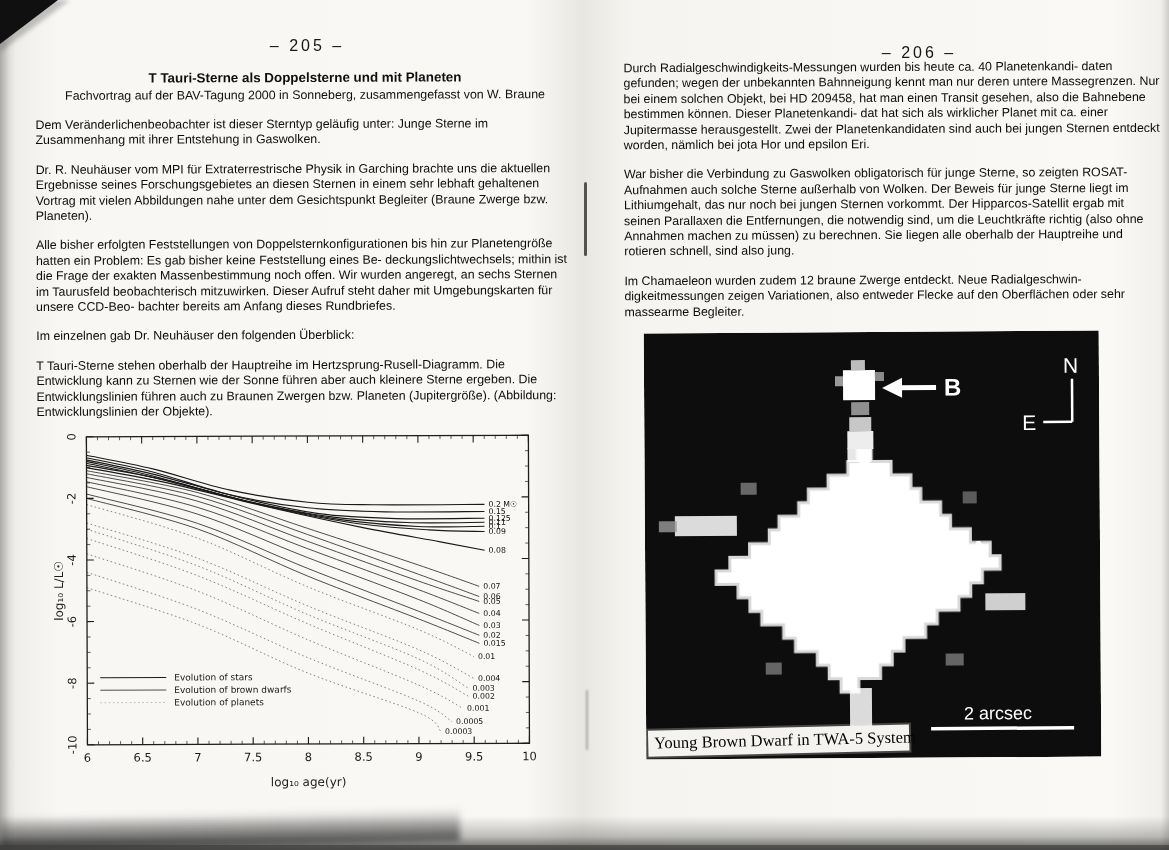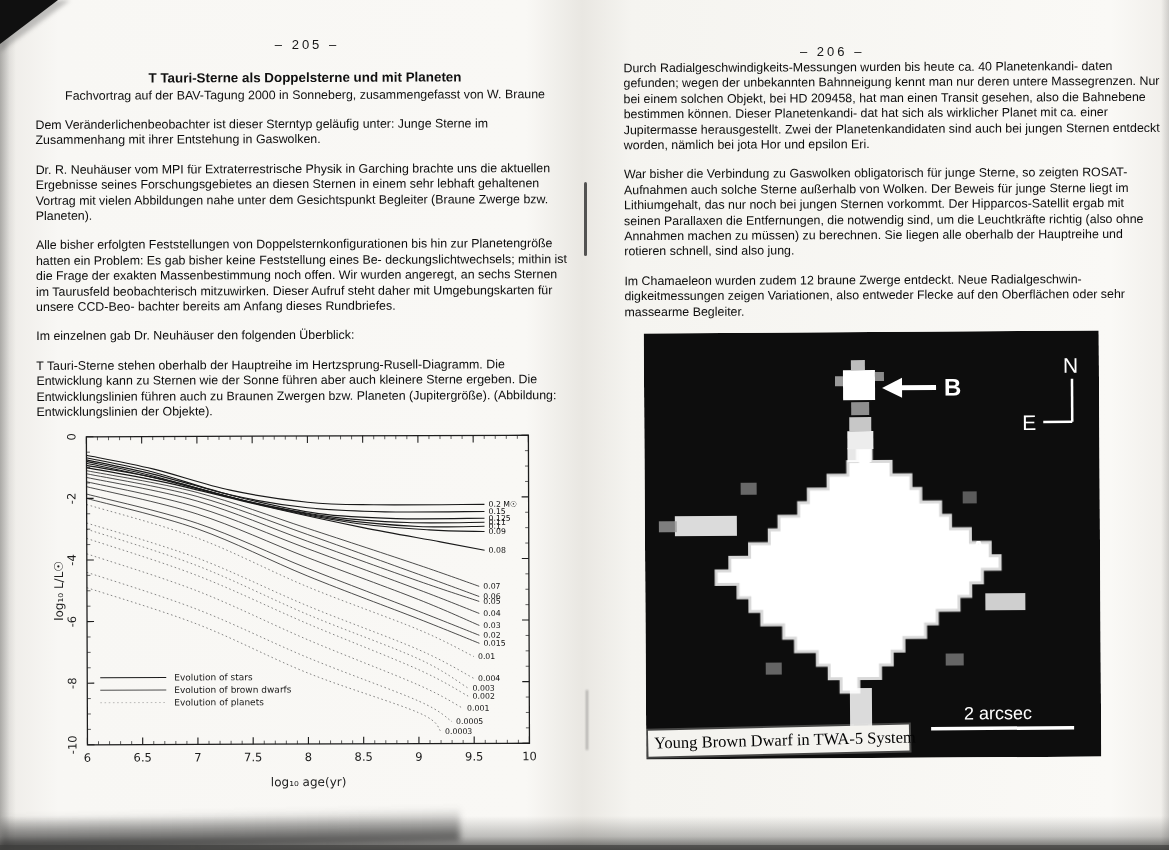--- a/index.html
+++ b/index.html
@@ -21,23 +21,23 @@
     opacity:.8;border-radius:2px;filter:blur(.4px);z-index:27;}
   .gutter-line2{position:absolute;left:586px;top:690px;width:2px;height:60px;background:#4a4a4a;
     opacity:.4;filter:blur(.8px);z-index:27;}
   .scan-bottom{position:absolute;left:0;right:0;bottom:0;height:34px;z-index:30;
     background:linear-gradient(to bottom,rgba(100,100,98,0),rgba(100,100,98,.4) 60%,rgba(55,55,53,.8));}
   .curl-left{position:absolute;left:0;bottom:0;width:460px;height:34px;z-index:31;
     background:linear-gradient(to bottom,rgba(40,40,40,0),rgba(30,30,30,.65));
     transform:skewY(-1.1deg);transform-origin:left bottom;filter:blur(3px);}
   .bottom-strip{position:absolute;left:0;right:0;bottom:0;height:5px;background:#3c3c3a;opacity:.65;z-index:32;}
   
-  .pageno{position:absolute;font-size:13px;letter-spacing:3px;color:#161616;}
+  .pageno{position:absolute;font-size:16px;letter-spacing:3px;color:#161616;}
   .pageno.left{left:232px;top:37px;width:150px;text-align:center;}
-  .pageno.right{left:800px;top:44px;width:150px;}
+  .pageno.right{left:844px;top:44px;width:150px;text-align:center;}
   .lp-head{position:absolute;left:36px;top:70px;width:538px;text-align:center;transform:rotate(-.2deg);}
   .lp-title{font-weight:bold;font-size:13.4px;line-height:1.2;}
   .lp-sub{font-size:12.4px;margin-top:2px;}
   .lp-body{position:absolute;left:36px;top:117px;width:537px;transform:rotate(-.2deg);}
   .rp-body{position:absolute;left:624px;top:60px;width:539px;transform:rotate(-.25deg);}
   .para{margin:0 0 14px 0;font-size:12.4px;line-height:15.4px;color:#0c0c0c;}
   
   .chart-wrap{position:absolute;left:54px;top:424px;width:516px;height:372px;transform:rotate(-.2deg);}
   .chart-wrap svg{display:block;}
   

